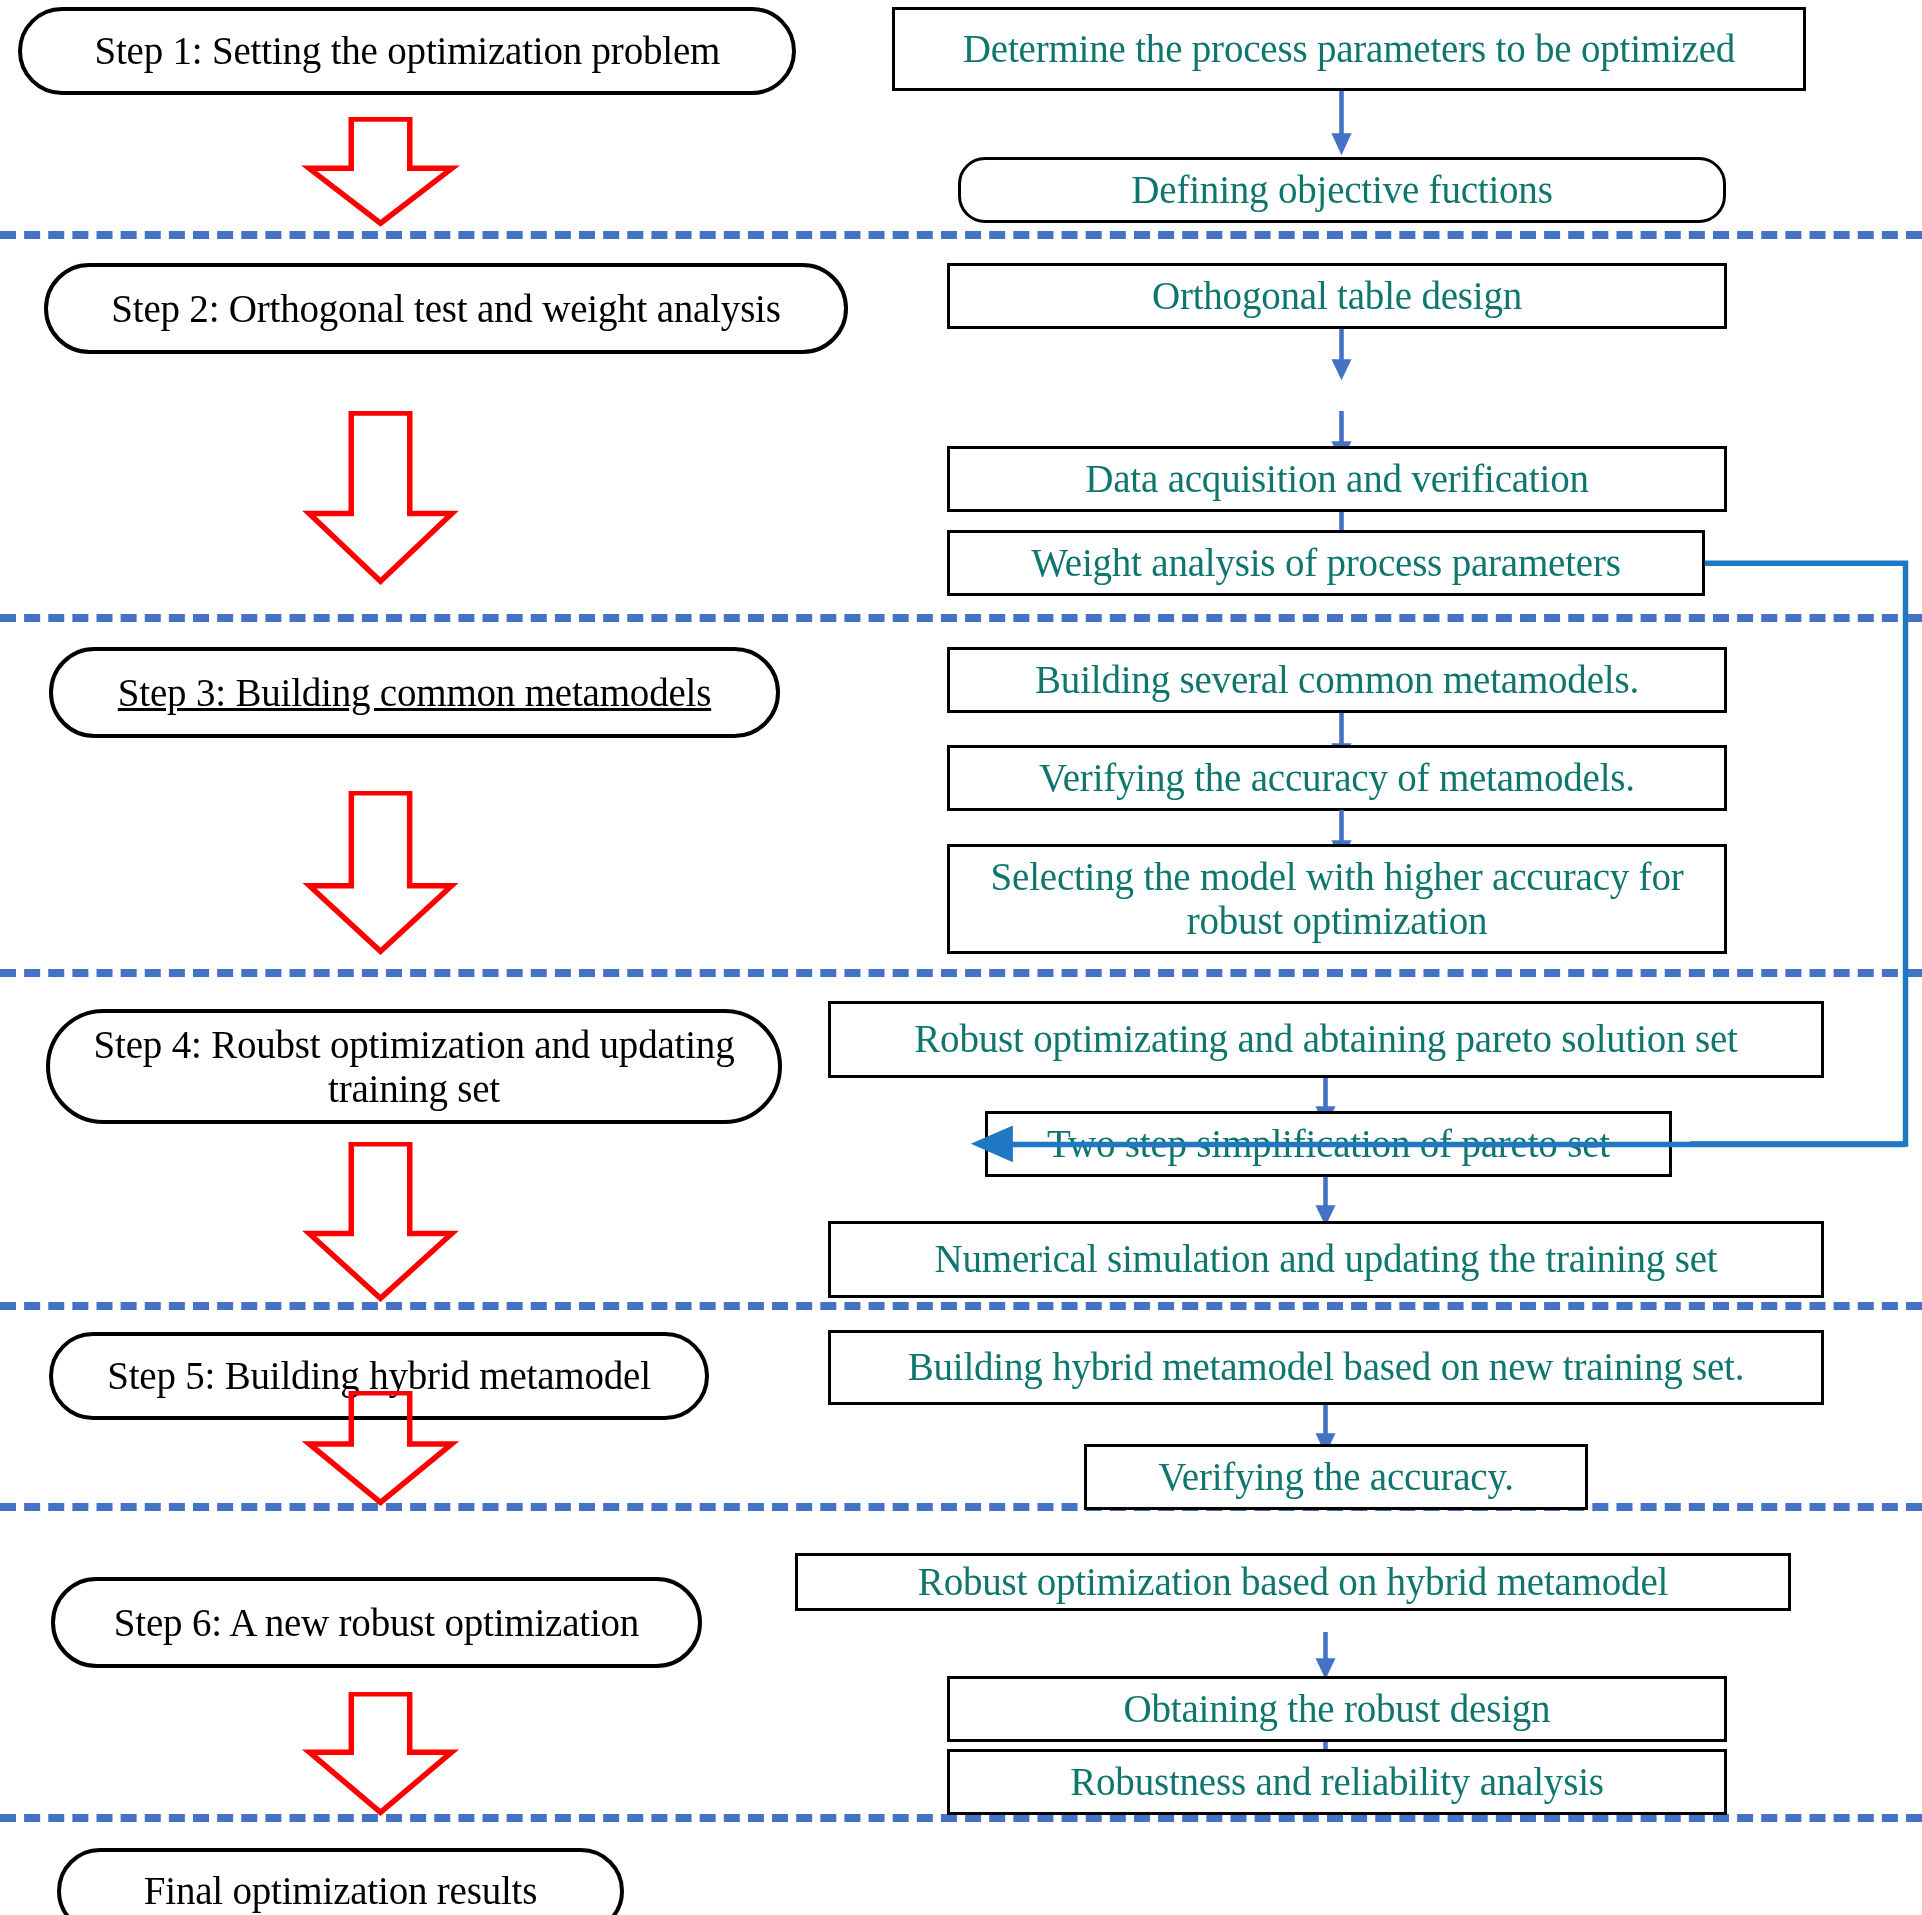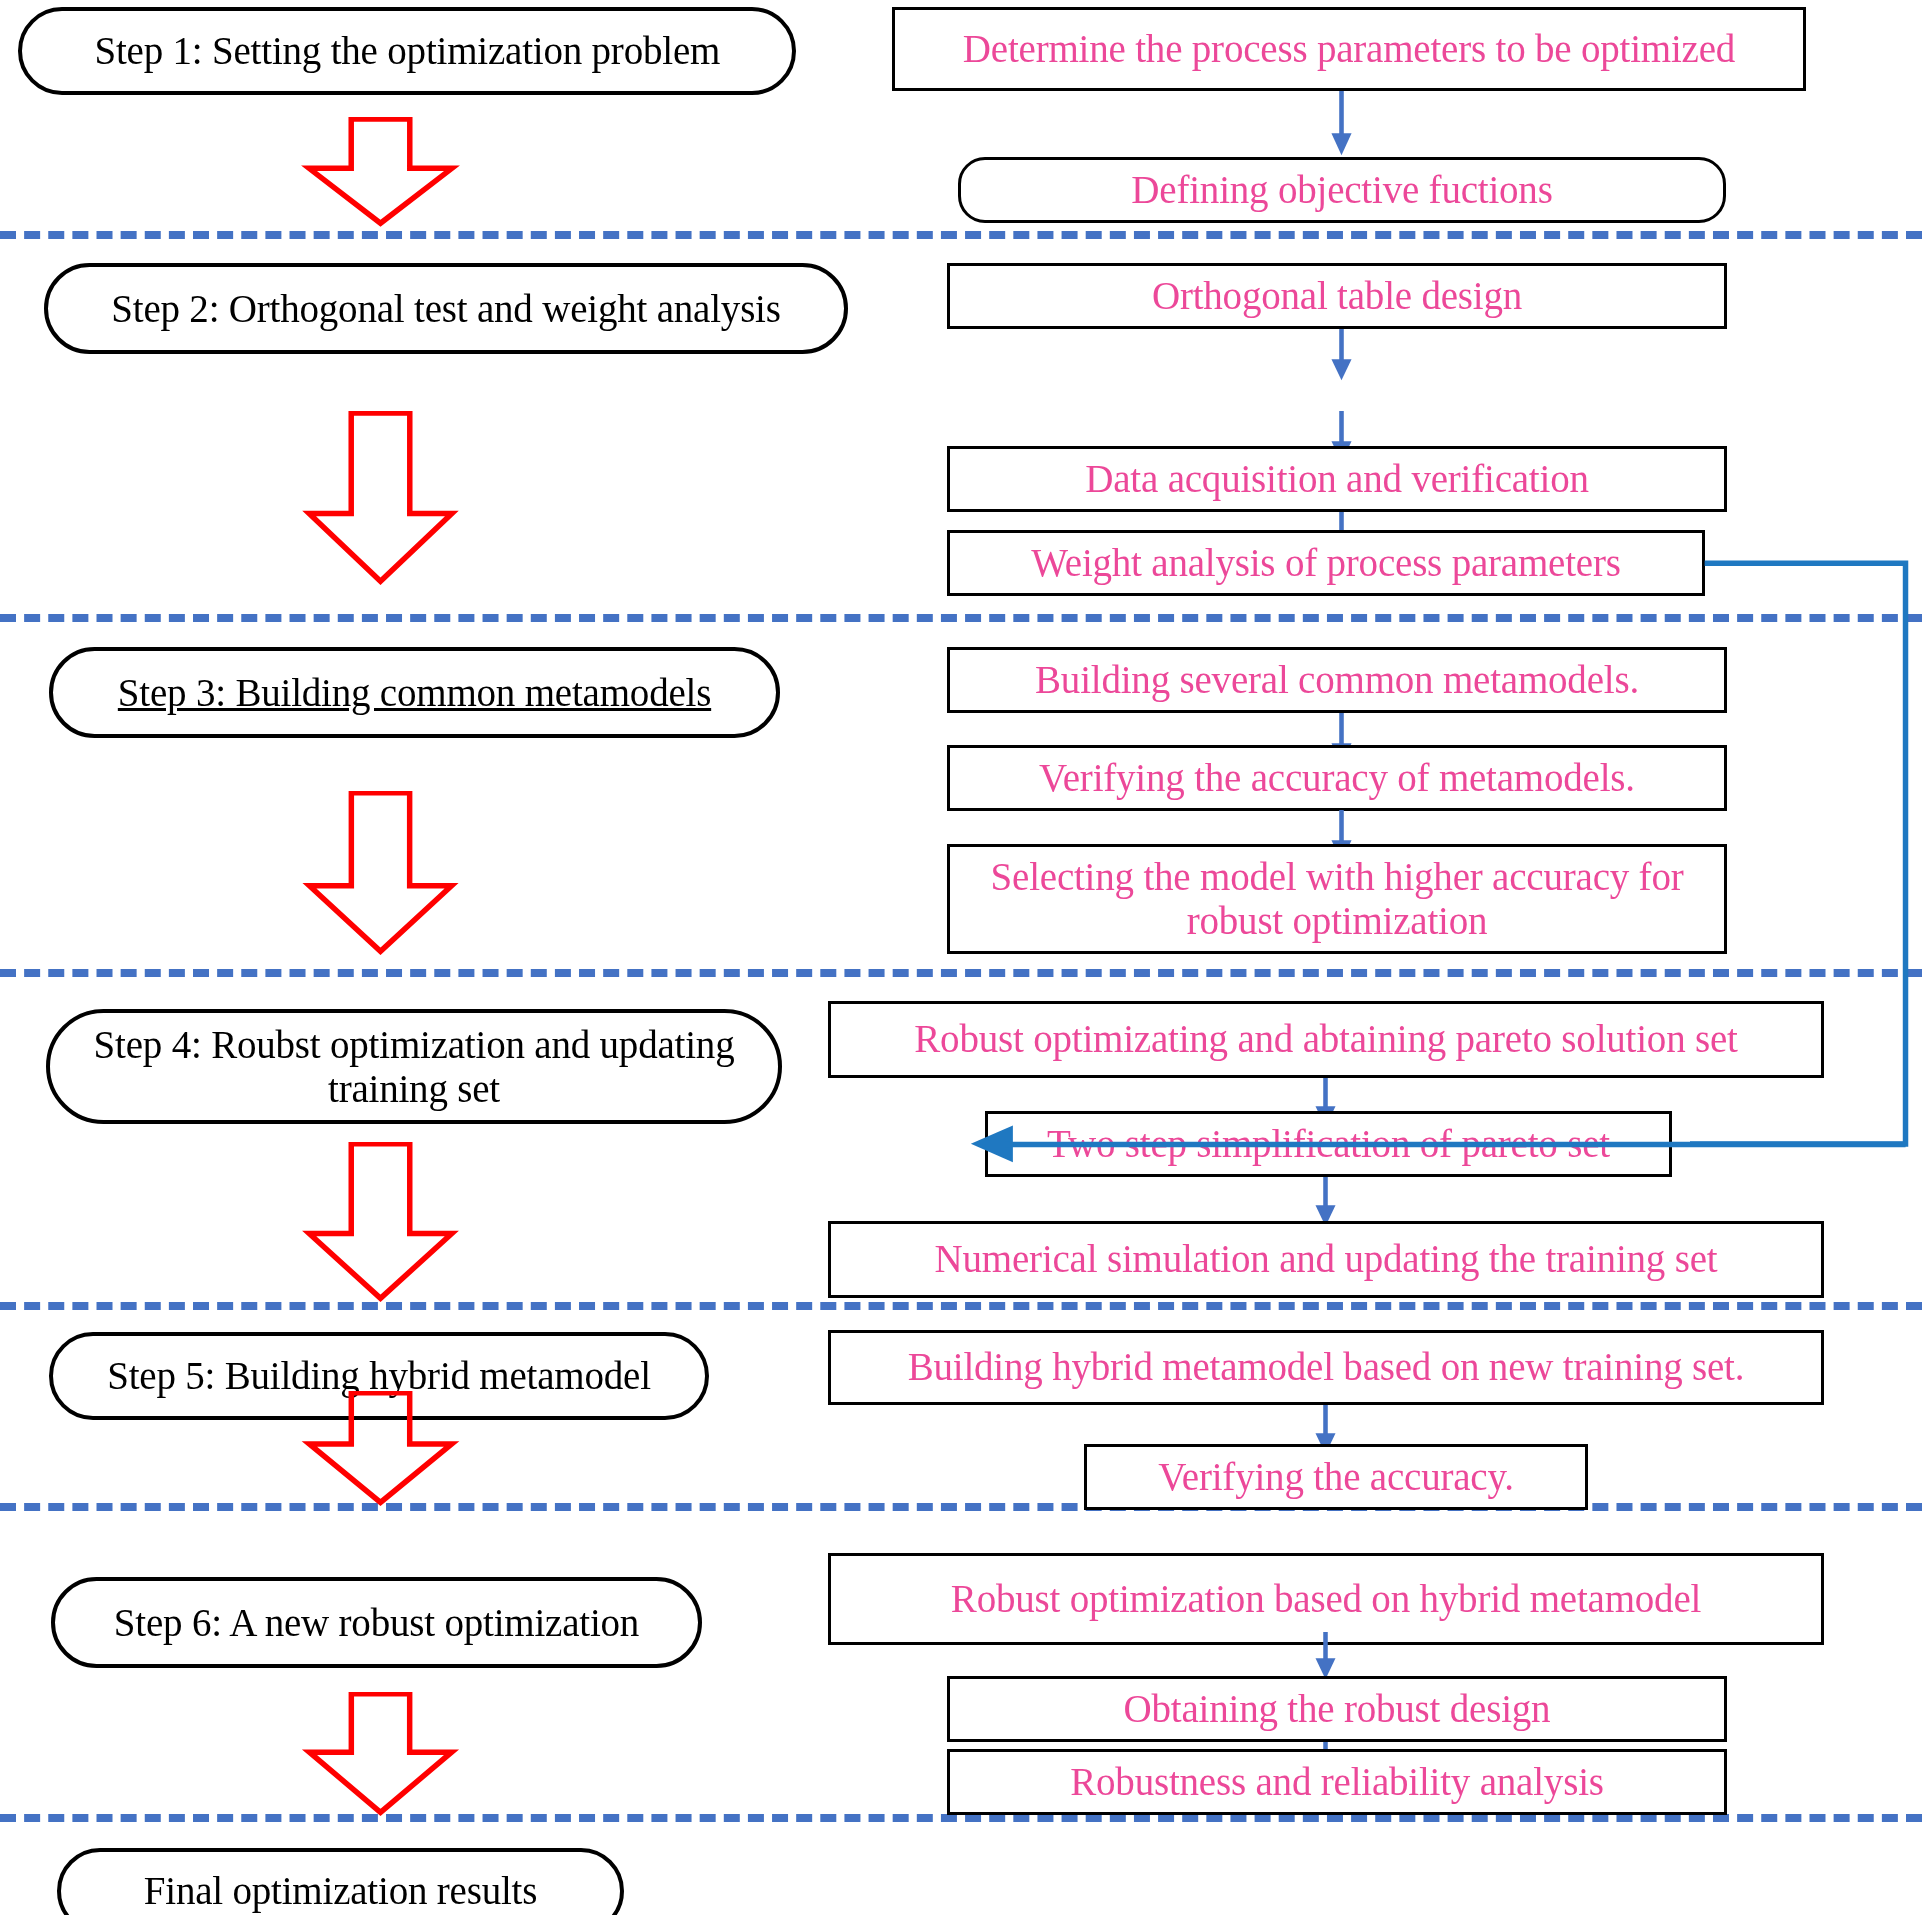--- a/index.html
+++ b/index.html
@@ -38,21 +38,21 @@
   .rect {
     position: absolute;
     box-sizing: border-box;
     border: 3.7px solid #000000;
     background: #ffffff;
     display: flex;
     align-items: center;
     justify-content: center;
     text-align: center;
     line-height: 1.14;
-    color: #ec4899;
+    color: #0f766e;
     font-size: 39px;
     letter-spacing: -0.2px;
     padding: 0 11px;
   }
 
   
   .separator {
     position: absolute;
     left: 0;
     width: 1922px;
@@ -213,21 +213,21 @@
     <span>Building  hybrid metamodel based on new training set.</span>
   </div>
   <svg class="bluearrow" style="left:1307px; top:1405px;" width="37" height="51" viewBox="0 0 40 56">
     <line x1="20" y1="0" x2="20" y2="36" stroke="#4472c4" stroke-width="5"></line>
     <polygon points="20,54 9,31 31,31" fill="#4472c4"></polygon>
   </svg>
   <div class="rect" style="left:1084px; top:1444px; width:504px; height:66px;">
     <span>Verifying the accuracy.</span>
   </div>
 
-  <div class="rect" style="left:828px; top:1553px; width:996px; height:92px;">
+  <div class="rect" style="left:795px; top:1553px; width:996px; height:58px;">
     <span>Robust optimization based on hybrid metamodel</span>
   </div>
   <svg class="bluearrow" style="left:1307px; top:1632px;" width="37" height="49" viewBox="0 0 40 54">
     <line x1="20" y1="0" x2="20" y2="34" stroke="#4472c4" stroke-width="5"></line>
     <polygon points="20,52 9,29 31,29" fill="#4472c4"></polygon>
   </svg>
   <div class="rect" style="left:947px; top:1676px; width:780px; height:66px;">
     <span>Obtaining the robust design</span>
   </div>
   <svg class="bluearrow" style="left:1307px; top:1742px;" width="37" height="49" viewBox="0 0 40 54">

